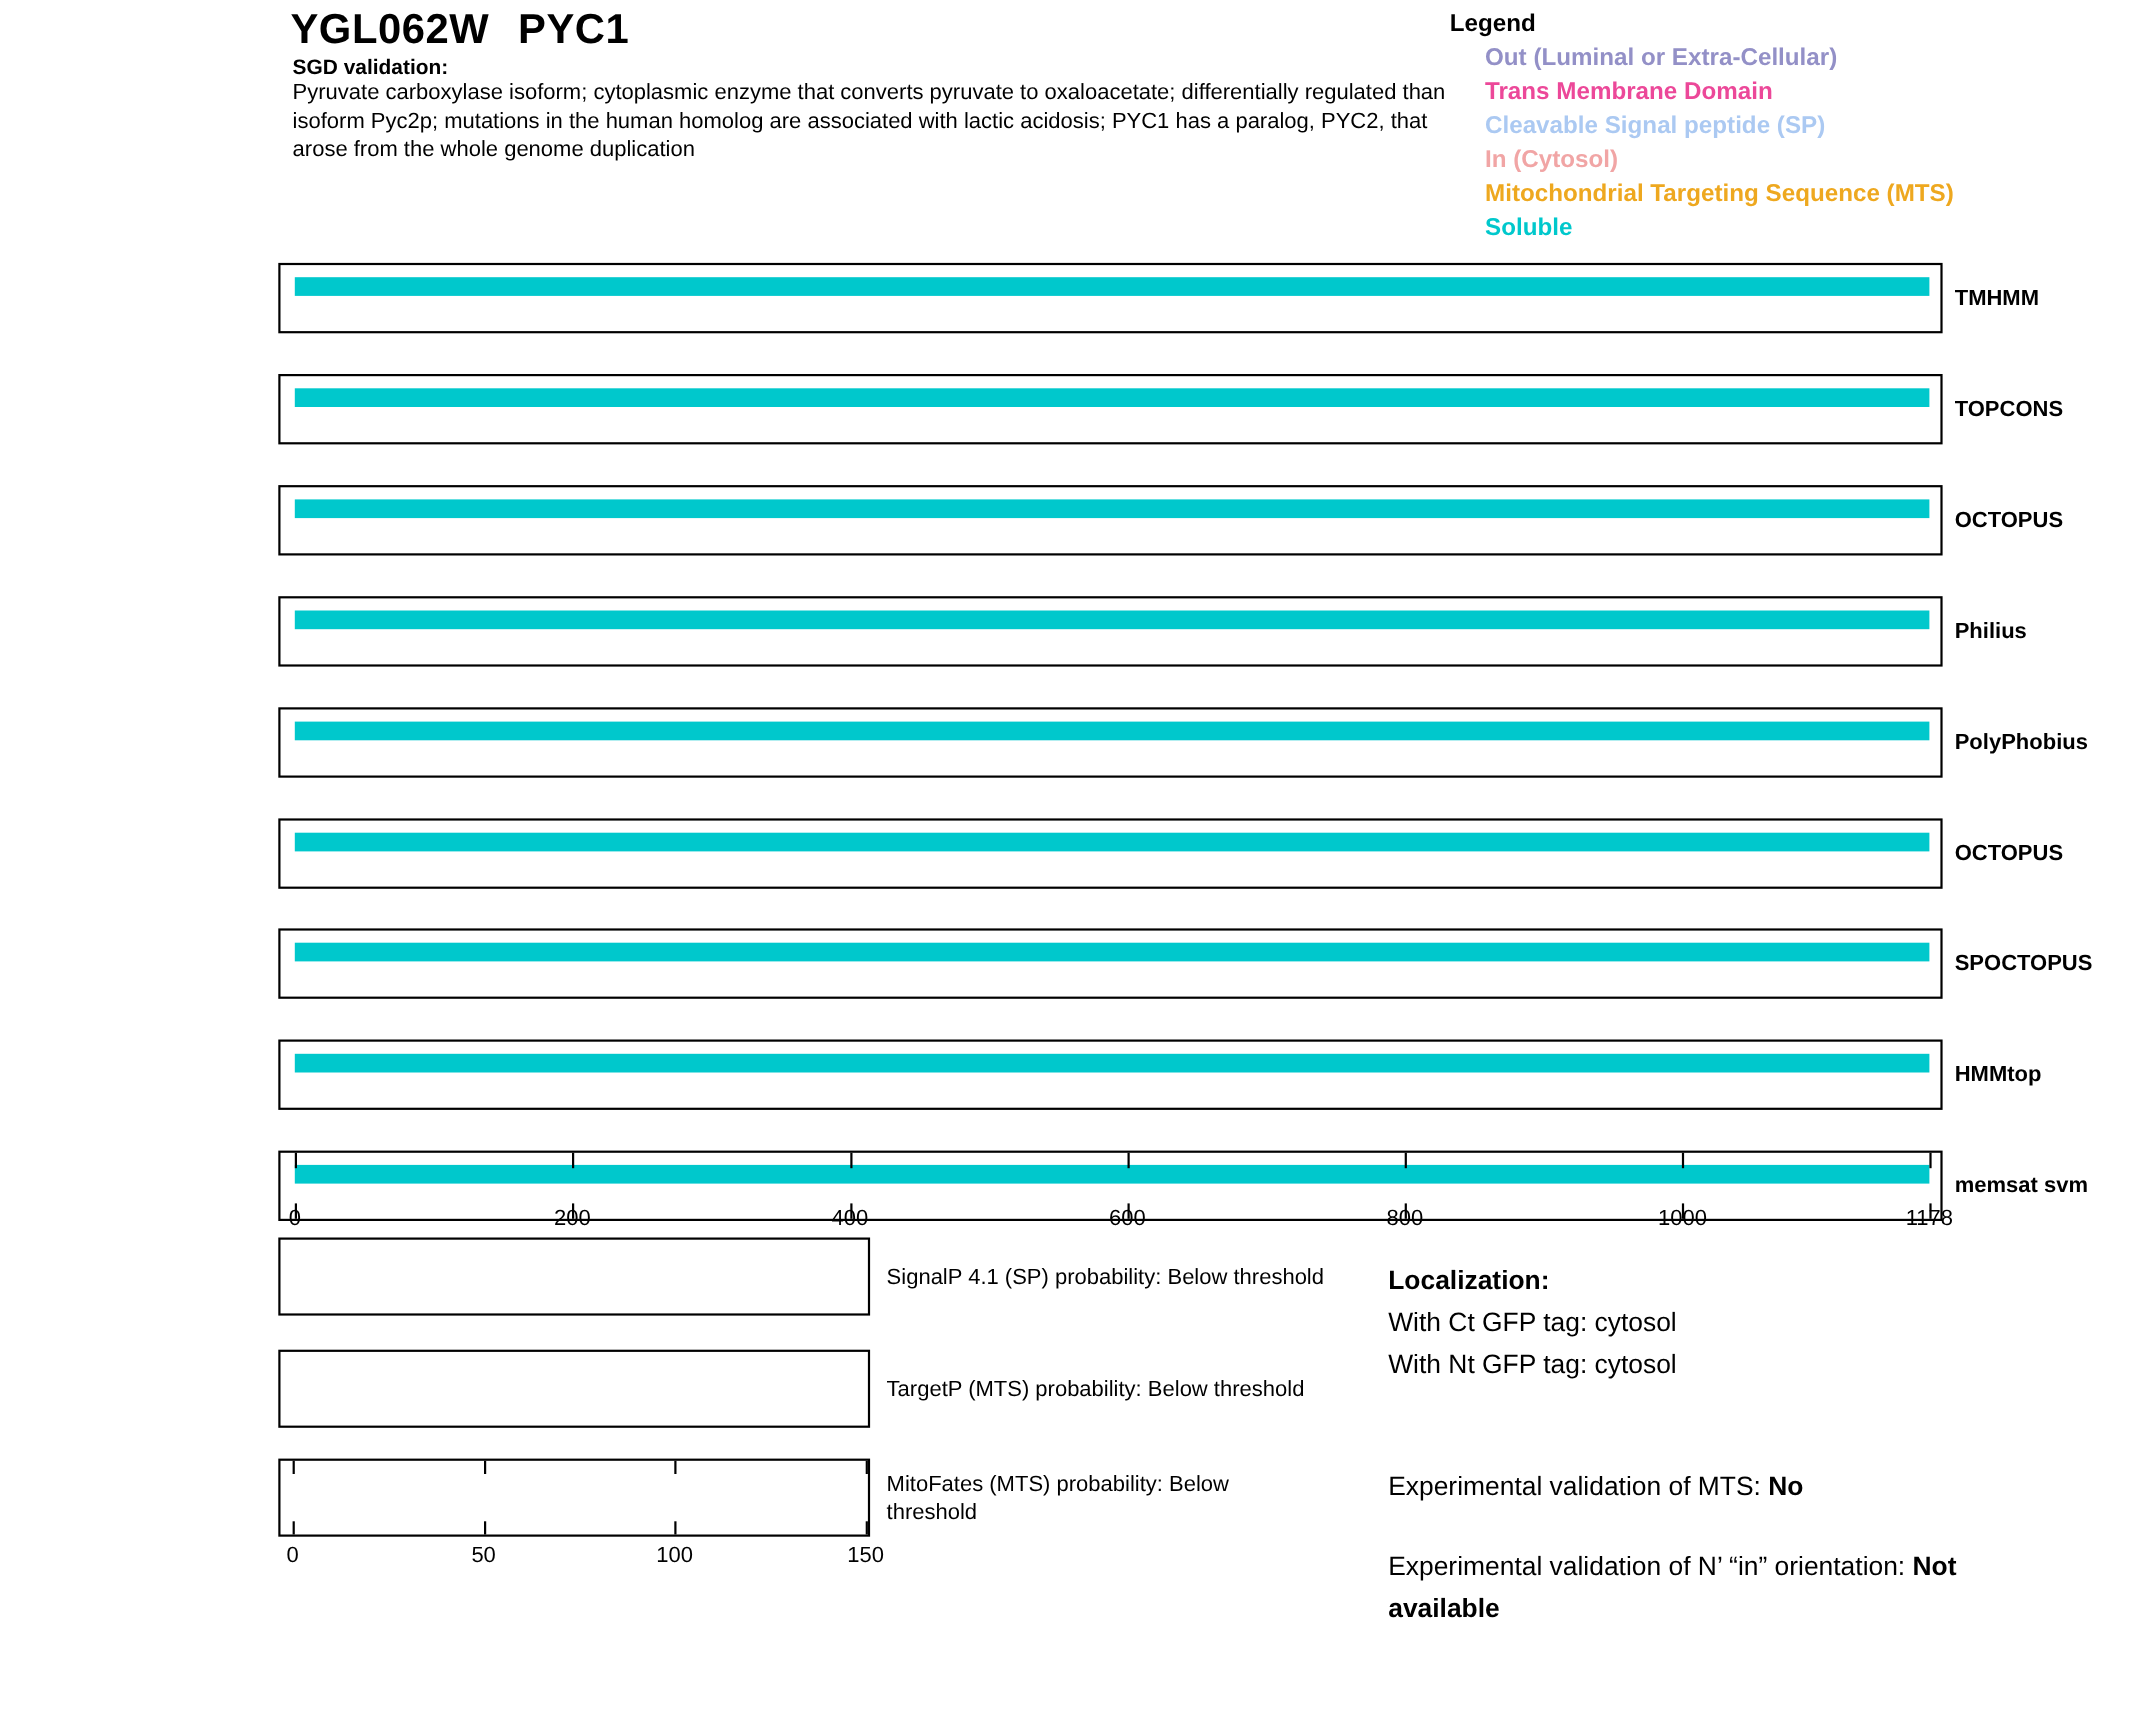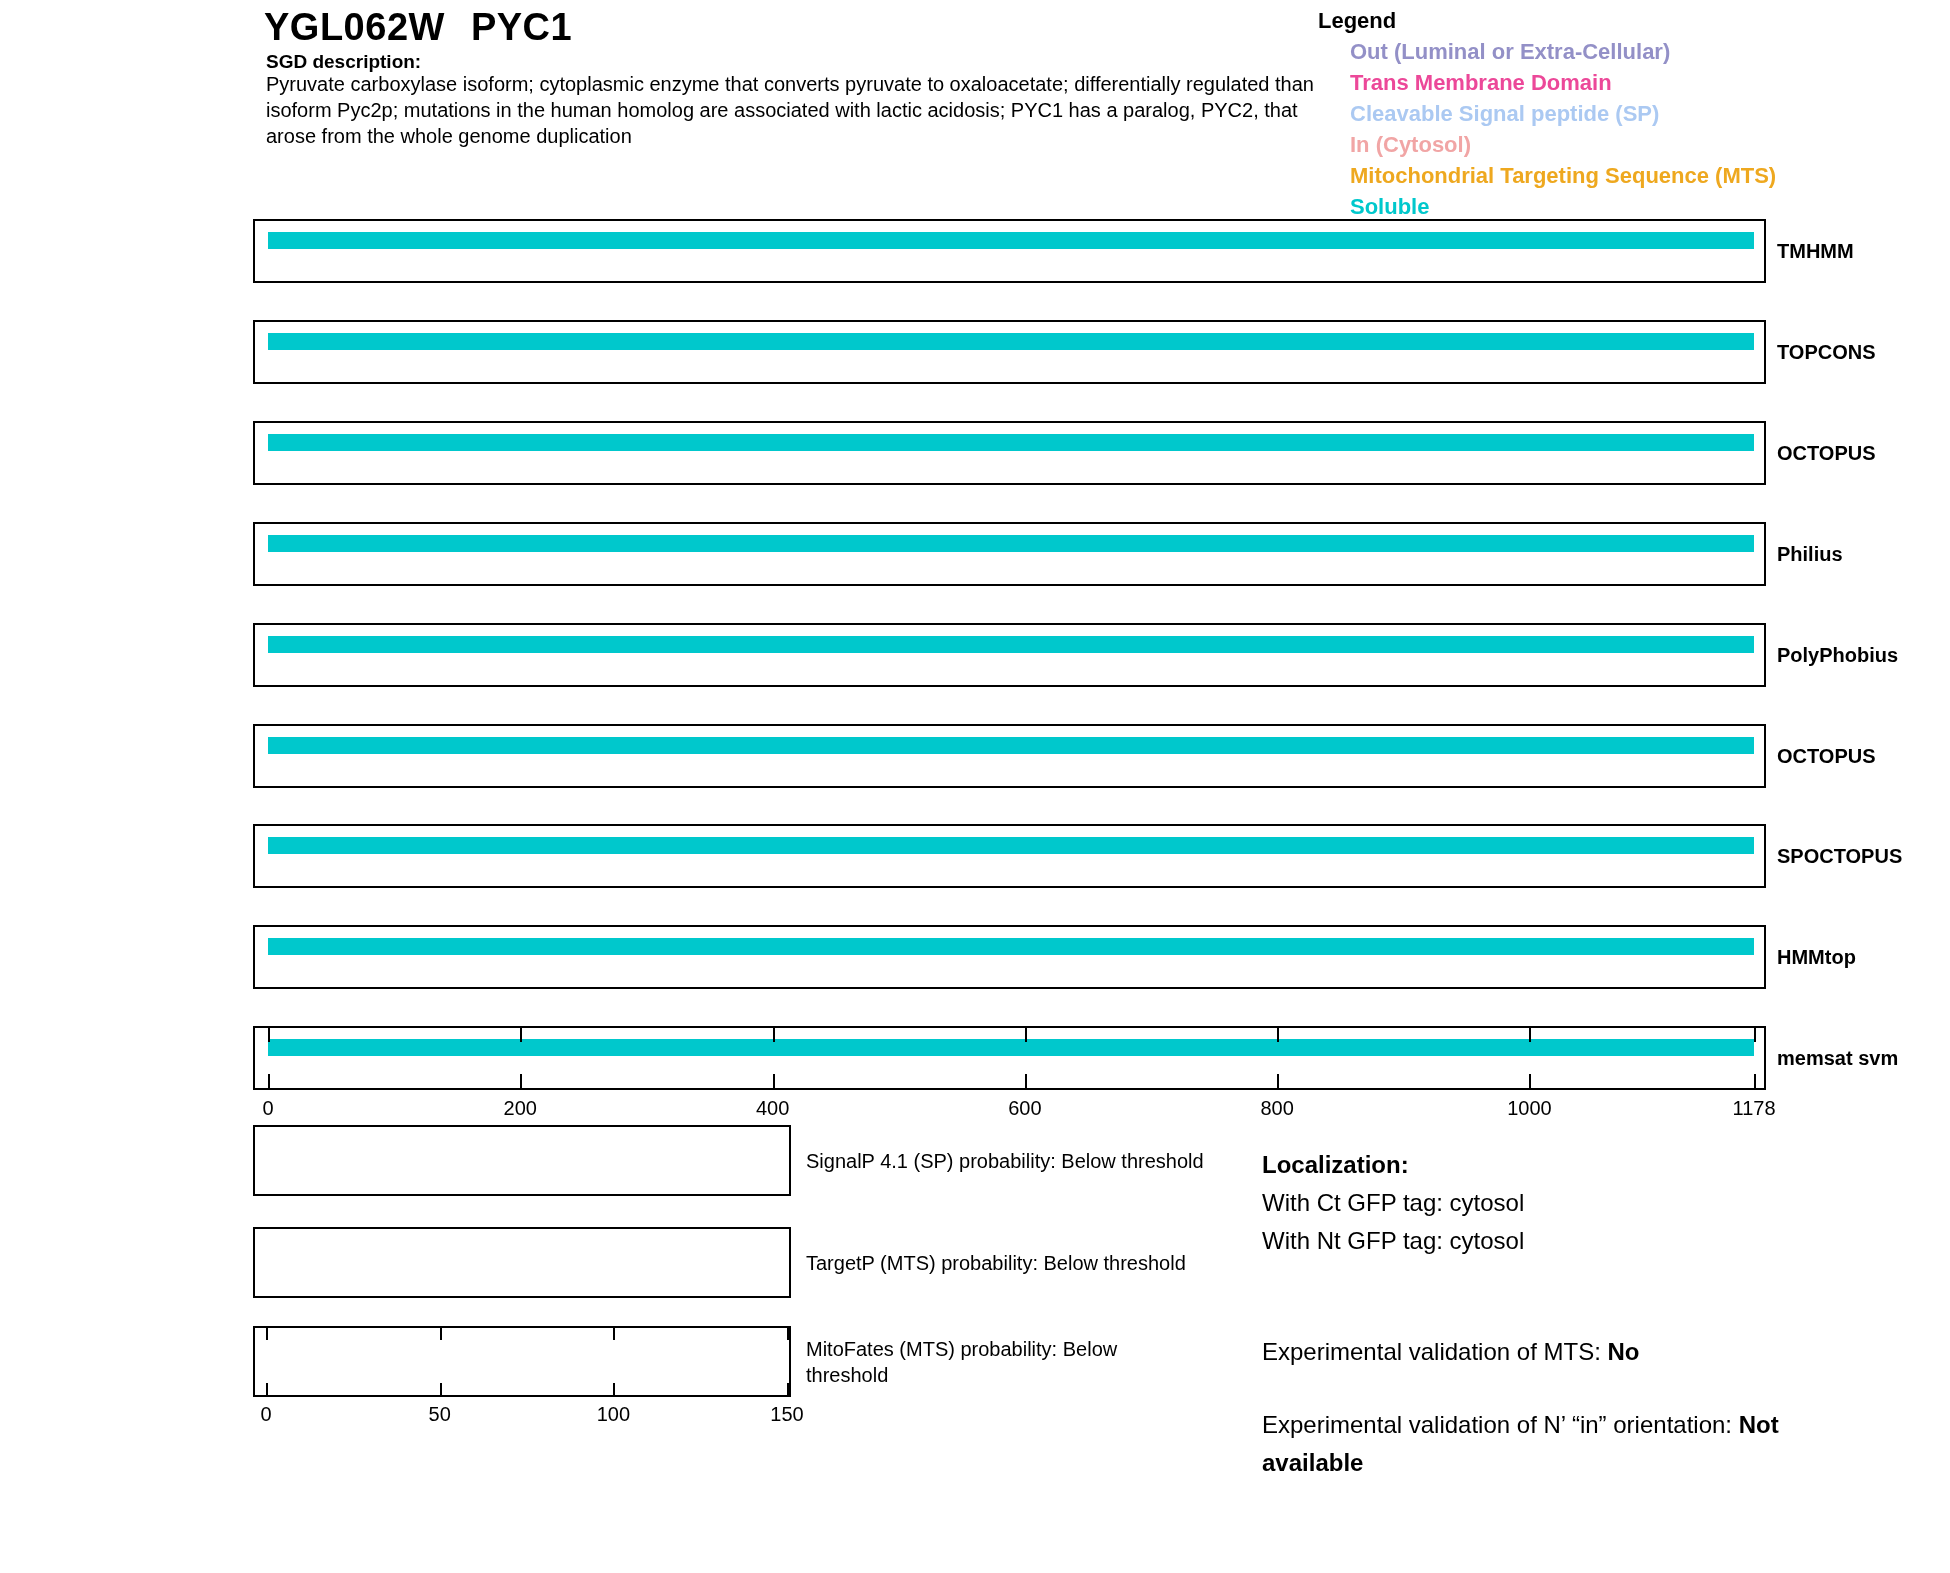--- a/index.html
+++ b/index.html
@@ -15,21 +15,21 @@
   
   .title{position:absolute;left:264px;top:6px;font-size:38px;font-weight:bold;letter-spacing:0.5px;}
   .title .gene{margin-left:26px;}
   .sgd-label{position:absolute;left:266px;top:51px;font-size:19px;font-weight:bold;}
   .sgd-desc{position:absolute;left:266px;top:71px;width:1050px;font-size:20px;line-height:26px;}
   
   .legend{position:absolute;left:1318px;top:5px;}
   .legend-title{font-size:22px;font-weight:bold;line-height:31px;}
   .legend-item{font-size:22px;font-weight:bold;line-height:31px;white-space:nowrap;margin-left:32px;}
   
-  .track{position:absolute;left:0;width:1950px;height:64px;}
+  .track{position:absolute;left:0;width:1950px;height:64px;margin-top:20px;}
   .tbox{position:absolute;left:253px;top:0;width:1513px;height:64px;border:2px solid #000;box-sizing:border-box;background:#fff;}
   .bar{position:absolute;top:11px;height:17px;}
   .tlabel{position:absolute;left:1777px;top:0;height:64px;display:flex;align-items:center;font-size:20px;font-weight:bold;white-space:nowrap;}
   .tick-t{position:absolute;top:0;width:2px;height:14px;background:#000;}
   .tick-b{position:absolute;bottom:0;width:2px;height:14px;background:#000;}
   
   .axis-label{position:absolute;transform:translateX(-50%);font-size:20px;white-space:nowrap;}
   
   .pbox{position:absolute;left:253px;width:538px;height:71px;border:2px solid #000;box-sizing:border-box;background:#fff;}
   .plabel{position:absolute;left:806px;display:flex;align-items:center;font-size:20px;line-height:26px;}
@@ -42,21 +42,21 @@
 </style>
 </head>
 <body>
 
 <div class="stage">
 
   <div class="title">
     <span>YGL062W</span><span class="gene">PYC1</span>
   </div>
 
-  <div class="sgd-label">SGD description:</div>
+  <div class="sgd-label">SGD validation:</div>
   <div class="sgd-desc">Pyruvate carboxylase isoform; cytoplasmic enzyme that converts pyruvate to oxaloacetate; differentially regulated than isoform Pyc2p; mutations in the human homolog are associated with lactic acidosis; PYC1 has a paralog, PYC2, that arose from the whole genome duplication</div>
 
   <div class="legend">
     <div class="legend-title">Legend</div>
     <div id="legend-items">
         <div class="legend-item" style="color: rgb(147, 144, 199);">Out (Luminal or Extra-Cellular)</div>
         <div class="legend-item" style="color: #ec4899;">Trans Membrane Domain</div>
         <div class="legend-item" style="color: rgb(171, 201, 242);">Cleavable Signal peptide (SP)</div>
         <div class="legend-item" style="color: rgb(241, 165, 165);">In (Cytosol)</div>
         <div class="legend-item" style="color: rgb(238, 168, 31);">Mitochondrial Targeting Sequence (MTS)</div>

